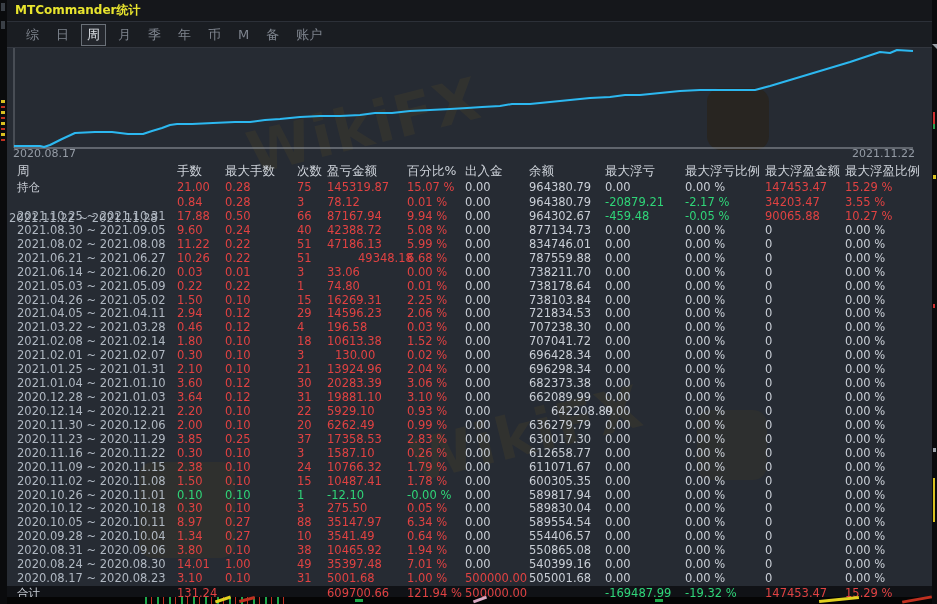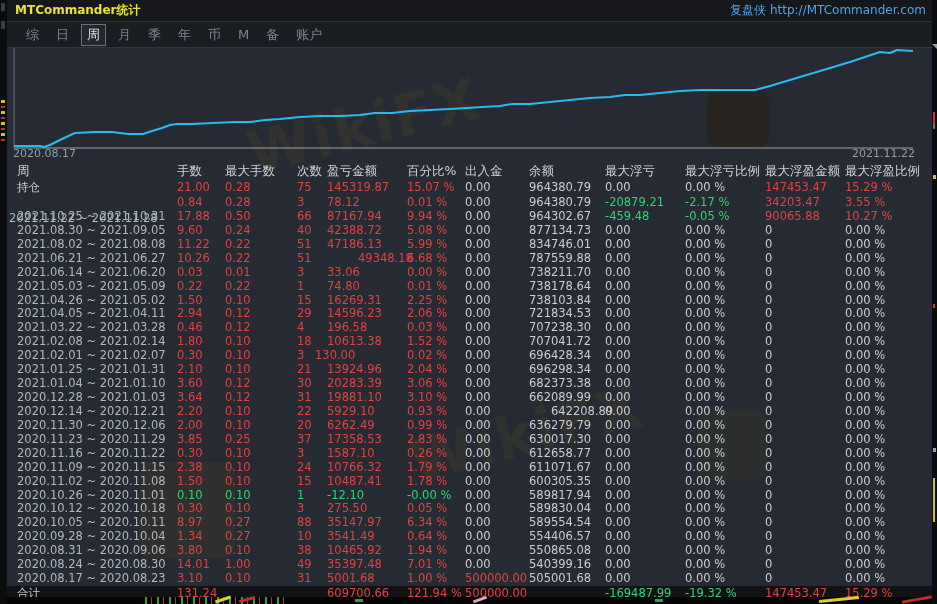--- a/index.html
+++ b/index.html
@@ -55,21 +55,20 @@
   <div class="mark" style="left:1px;top:175px;width:3px;height:4px;background:#d8c020;"></div>
   <div class="mark" style="left:1px;top:304px;width:2px;height:4px;background:#d03030;"></div>
   <div class="mark" style="left:1px;top:448px;width:3px;height:4px;background:#9aa0a8;"></div>
   <div class="mark" style="left:1px;top:478px;width:2px;height:44px;background:#d8c020;"></div>
 </div>
 
 <div class="app">
 
   <div class="titlebar">
     <span class="title">MTCommander统计</span>
-    <span class="brand">复盘侠 http://MTCommander.com</span>
   </div>
 
   <div class="menubar" id="menubar">
       <div class="menu-item">综</div>
       <div class="menu-item">日</div>
       <div class="menu-item active">周</div>
       <div class="menu-item">月</div>
       <div class="menu-item">季</div>
       <div class="menu-item">年</div>
       <div class="menu-item">币</div>
@@ -273,21 +272,21 @@
         <span class="cell c-w" style="left: 598px;">0.00</span>
         <span class="cell c-w" style="left: 678px;">0.00 %</span>
         <span class="cell c-w" style="left: 758px;">0</span>
         <span class="cell c-w" style="left: 838px;">0.00 %</span>
       </div>
       <div class="trow" style="top: 193.23px;">
         <span class="cell c-d" style="left: 10px;">2021.02.01 ~ 2021.02.07</span>
         <span class="cell c-r" style="left: 170px;">0.30</span>
         <span class="cell c-r" style="left: 218px;">0.10</span>
         <span class="cell c-r" style="left: 290px;">3</span>
-        <span class="cell c-r" style="left: 308px;">130.00</span>
+        <span class="cell c-r" style="left: 328px;">130.00</span>
         <span class="cell c-r" style="left: 400px;">0.02 %</span>
         <span class="cell c-w" style="left: 458px;">0.00</span>
         <span class="cell c-w" style="left: 522px;">696428.34</span>
         <span class="cell c-w" style="left: 598px;">0.00</span>
         <span class="cell c-w" style="left: 678px;">0.00 %</span>
         <span class="cell c-w" style="left: 758px;">0</span>
         <span class="cell c-w" style="left: 838px;">0.00 %</span>
       </div>
       <div class="trow" style="top: 207.16px;">
         <span class="cell c-d" style="left: 10px;">2021.01.25 ~ 2021.01.31</span>

